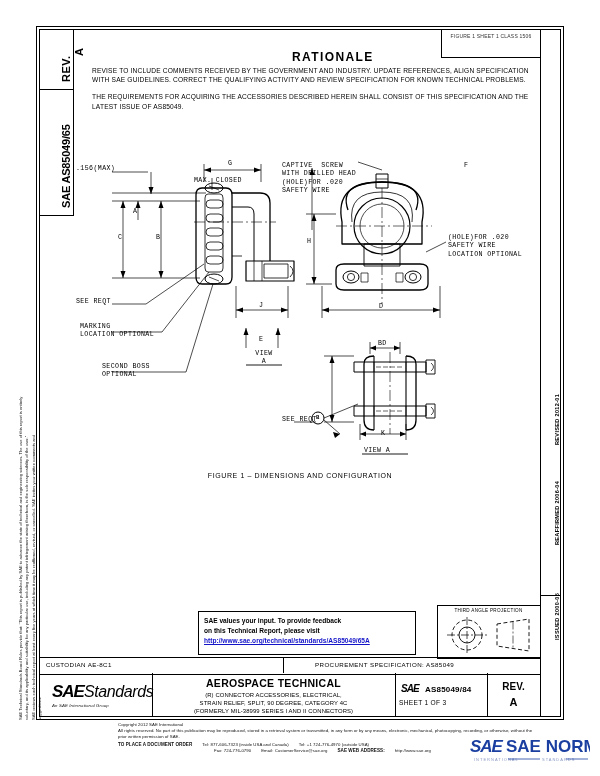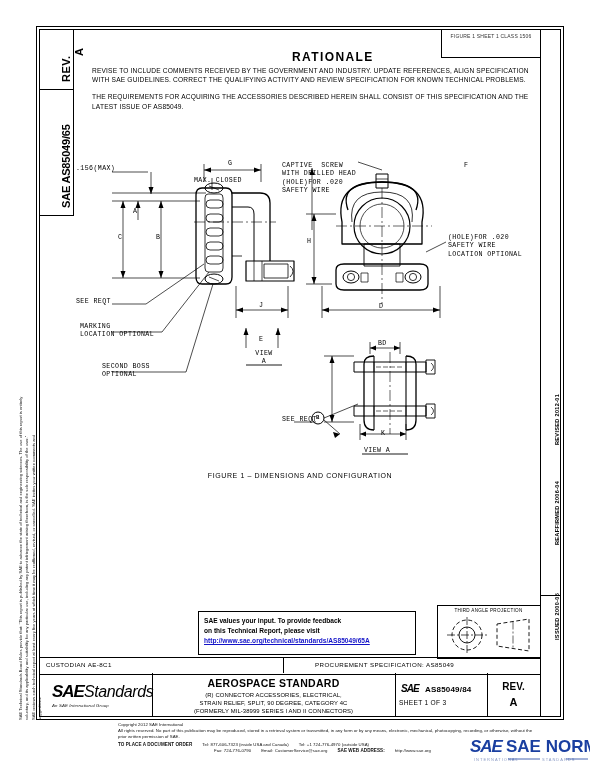--- a/index.html
+++ b/index.html
@@ -357,21 +357,21 @@
   <div class="abs" id="tb-c1"></div>
   <div class="abs" id="tb-c2"></div>
   <div class="abs" id="tb-c3"></div>
   <div class="abs" id="tb-c4"></div>
 
   <div class="abs" id="sae-logo">
     <span class="sae-word">SAE</span><span class="aero-word">Standards</span>
   </div>
   <div class="abs" id="sae-sub">An SAE International Group</div>
 
-  <div class="abs" id="tb-std-title">AEROSPACE STANDARD</div>
+  <div class="abs" id="tb-std-title">AEROSPACE TECHNICAL</div>
   <div class="abs" id="tb-std-sub">
     <div>(R) CONNECTOR ACCESSORIES, ELECTRICAL,</div>
     <div>STRAIN RELIEF, SPLIT, 90 DEGREE, CATEGORY 4C</div>
     <div>(FORMERLY MIL-38999 SERIES I AND II CONNECTORS)</div>
   </div>
 
   <div class="abs" id="tb-docno">
     <span class="sae-word" style="font-size:10px;">SAE</span>
     <span style="margin-left:4px;">AS85049/84</span>
   </div>

